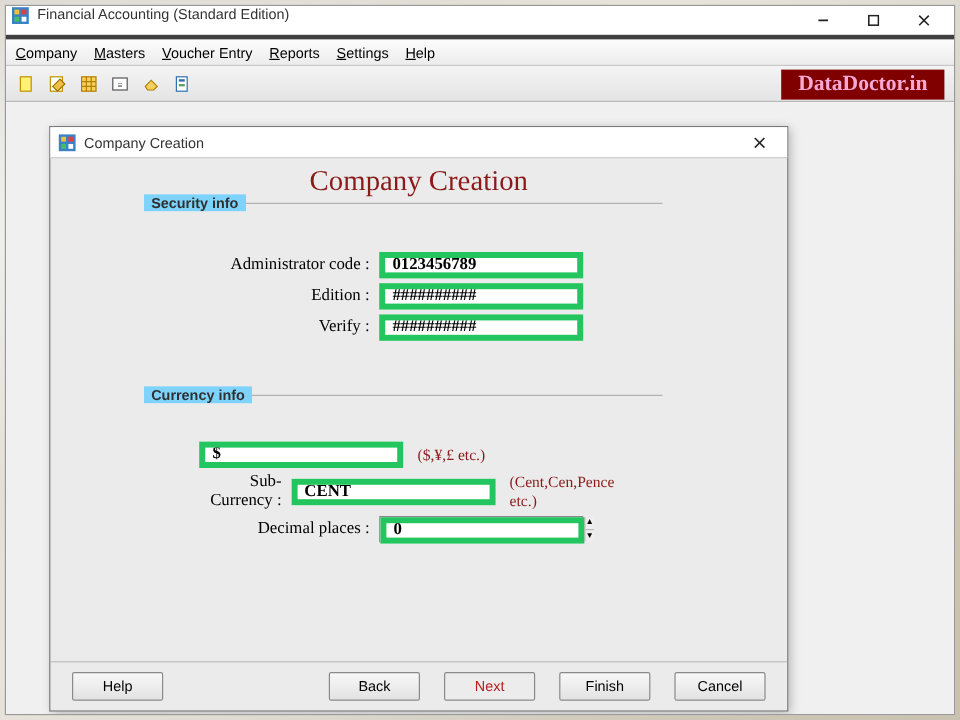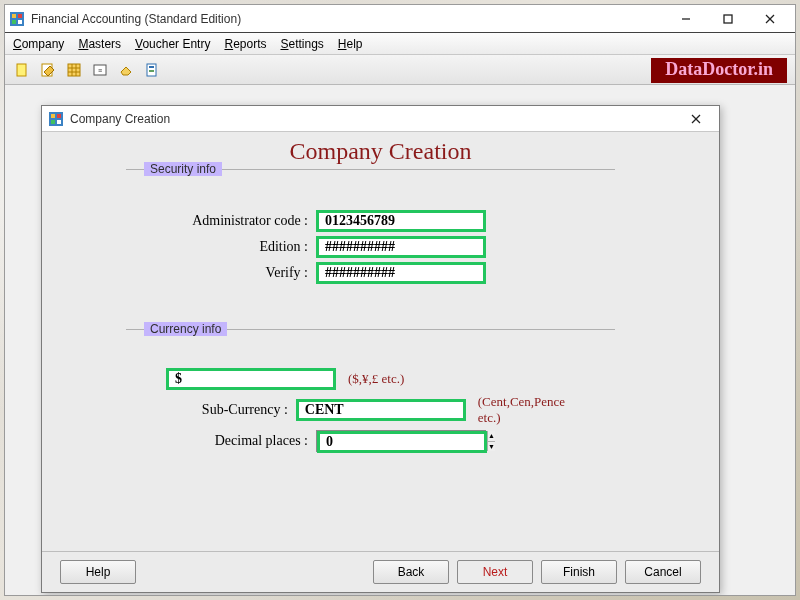--- a/index.html
+++ b/index.html
@@ -28,23 +28,23 @@
   background: #f0f0f0;
   border: 1px solid #9a9a9a;
   display: flex;
   flex-direction: column;
   z-index: 1;
 }
 .titlebar {
   height: 28px;
   background: #fff;
   display: flex;
-  align-items: center;
+  align-items: flex-start;
   padding: 0 4px;
-  border-bottom: 1px solid #404040;
+  border-bottom: 4px solid #404040;
 }
 .titlebar .app-icon {
   width: 16px; height: 16px;
   margin-right: 6px;
   display: inline-block;
 }
 .titlebar .title { color: #333; }
 .titlebar .spacer { flex: 1; }
 .win-btn {
   width: 42px; height: 24px;
@@ -92,21 +92,21 @@
 }
 .content-area {
   flex: 1;
   position: relative;
   overflow: hidden;
 }
 
 .dialog {
   position: absolute;
   top: 20px; left: 36px;
-  width: 679px; height: 488px;
+  width: 616px; height: 488px;
   background: #ebebeb;
   border: 1px solid #7a7a7a;
   box-shadow: 2px 2px 8px rgba(0,0,0,0.25);
   display: flex;
   flex-direction: column;
 }
 .dialog-titlebar {
   height: 26px;
   background: #fff;
   border-bottom: 1px solid #c8c8c8;
@@ -143,43 +143,42 @@
 .fieldset {
   border-top: 1px solid #b0b0b0;
   position: relative;
   padding: 22px 40px 18px;
   margin: 0 80px 10px 60px;
 }
 .fieldset .legend {
   position: absolute;
   top: -8px;
   left: -6px;
-  background: #c4b5fd;
+  background: #7dd3fc;
   padding: 0 6px;
-  font-weight: normal;
+  font-weight: bold;
   color: #303030;
   font-size: 12px;
-  margin-left: 24px;
 }
 .form-row {
   display: flex;
   align-items: center;
   margin-bottom: 4px;
 }
 .form-row .lbl {
   width: 150px;
   text-align: right;
   padding-right: 8px;
   font-family: "Times New Roman", serif;
   font-size: 14px;
 }
 .form-row input[type=text], .form-row input[type=password] {
   width: 170px;
   height: 22px;
-  border: 3px solid #22c55e;
+  border: 5px solid #22c55e;
   padding: 2px 6px;
   font-family: "Times New Roman", serif;
   font-size: 14px;
   font-weight: bold;
   background: #fff;
 }
 .stepper {
   width: 170px; height: 22px;
   border: 1px solid #888;
   background:#fff;
@@ -211,21 +210,21 @@
   align-items: center;
 }
 .dialog-buttons .spacer { flex:1; }
 .btn {
   width: 76px; height: 24px;
   background: linear-gradient(#f8f8f8,#e2e2e2);
   border: 1px solid #8a8a8a;
   border-radius: 2px;
   cursor: pointer;
   font-size: 12px;
-  margin-left: 8px;
+  margin-left: 20px;
 }
 .btn:disabled {
   color: #b91c1c;
   background: #ececec;
   cursor: default;
 }
 .btn.help { margin-left: 0; }
 </style>
 </head>
 <body>

